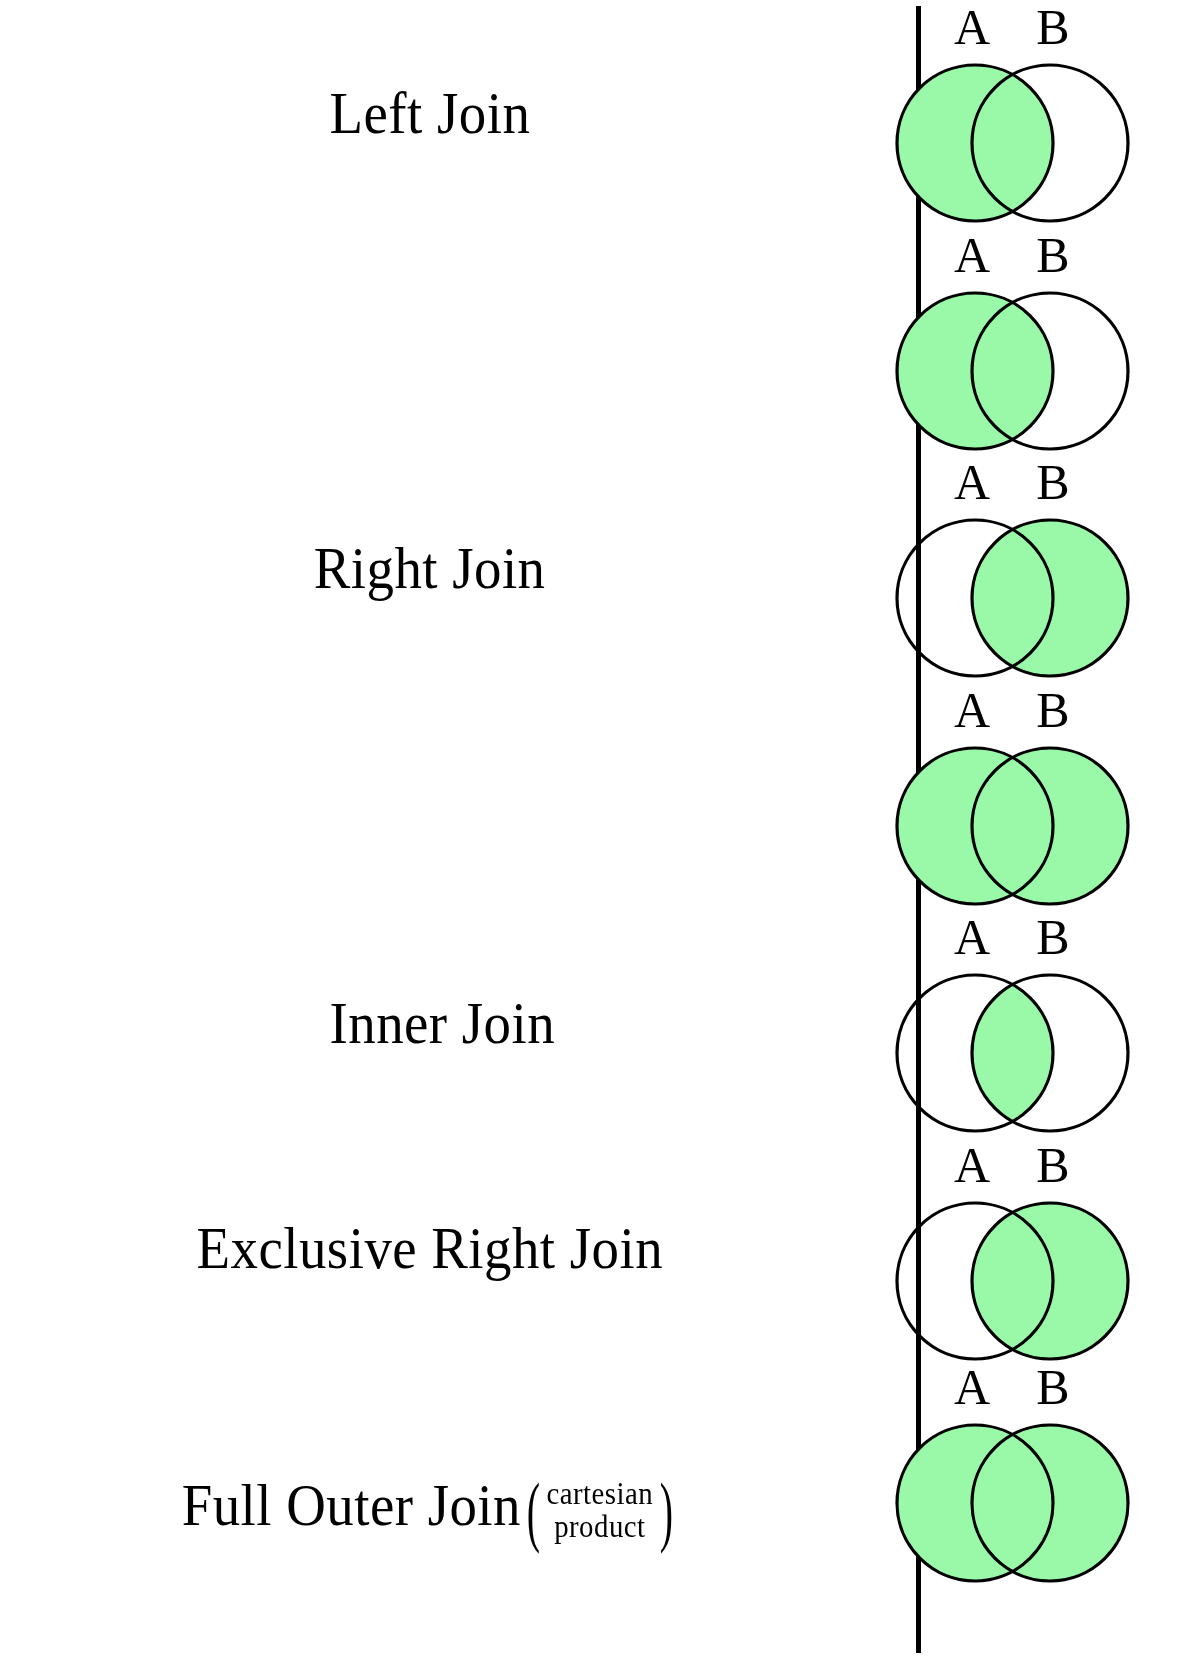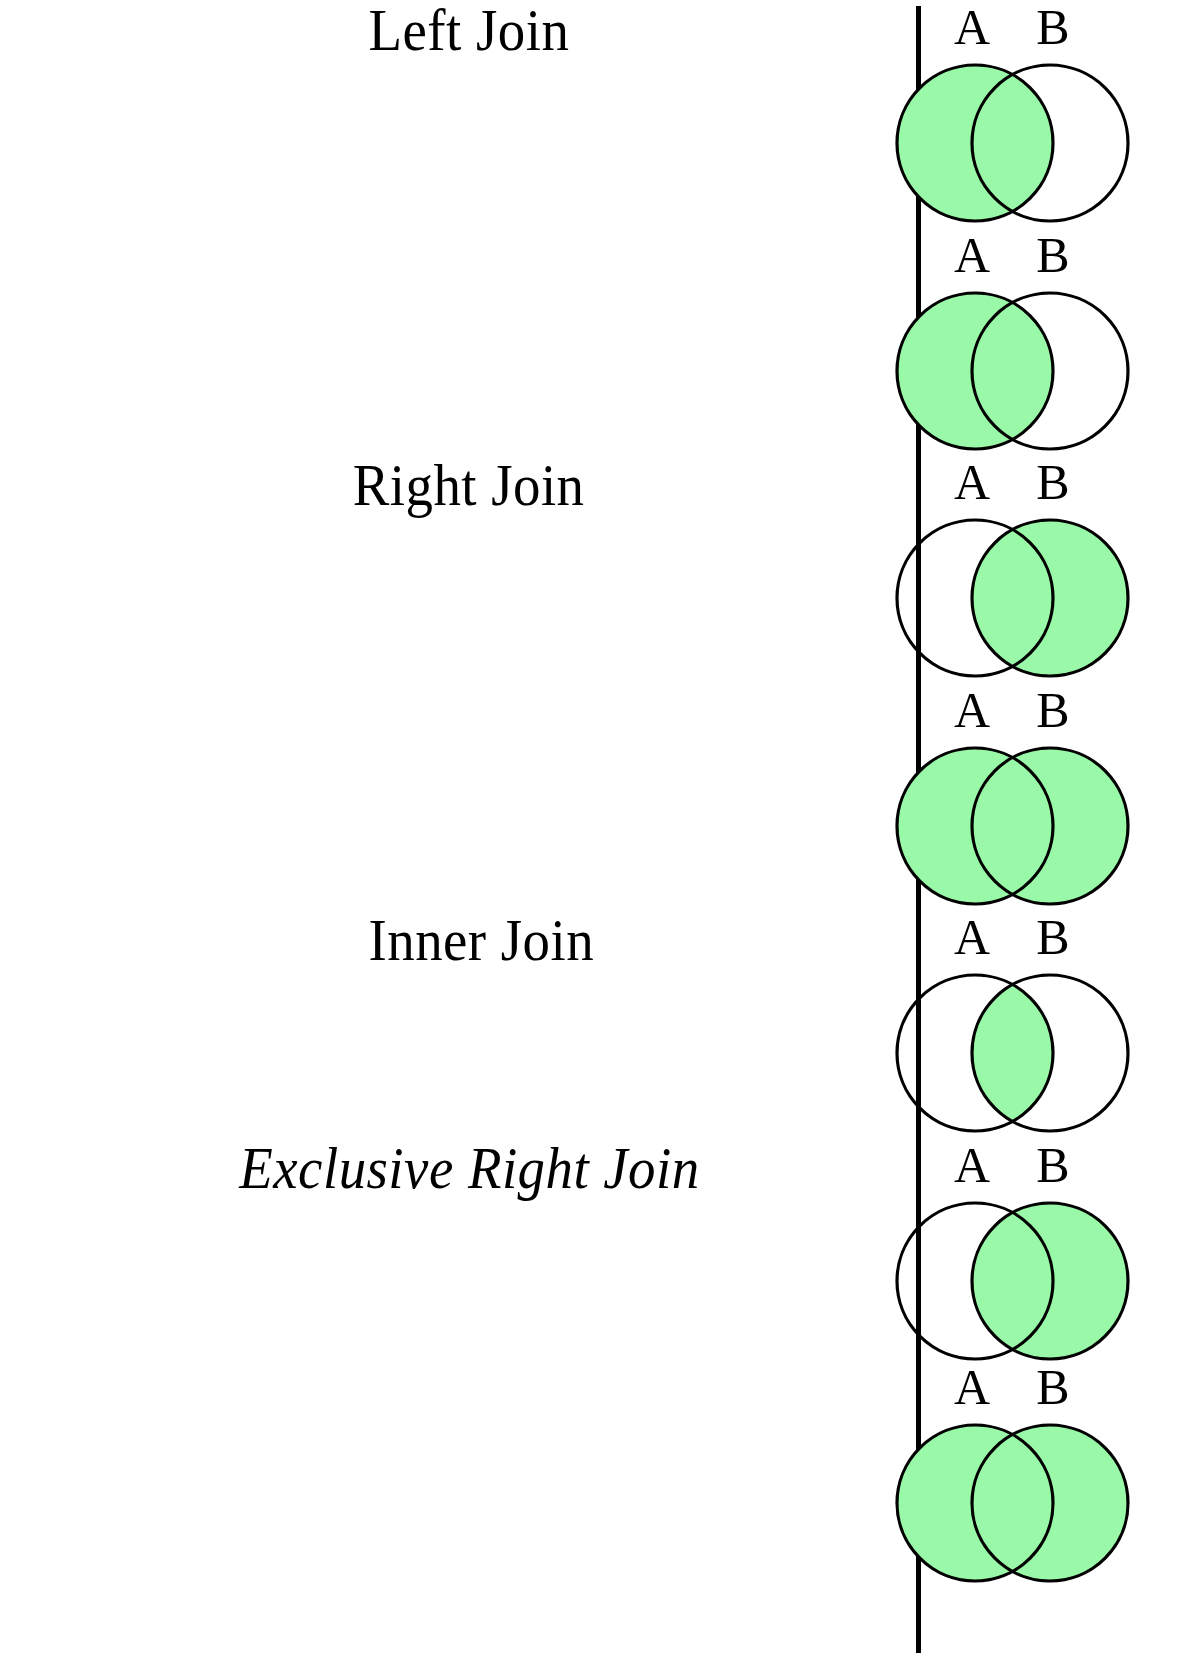--- a/index.html
+++ b/index.html
@@ -37,24 +37,24 @@
   }
 
   
   .label-cell {
     position: absolute;
     left: 0;
     top: 0;
     width: 860px;
     height: 230px;
     display: flex;
+    align-items: center;
     justify-content: center;
     padding: 0 12px;
     box-sizing: border-box;
-    margin-left: 39px;
   }
   .label-text {
     font-size: 59px;
     line-height: 1.05;
     letter-spacing: 0.5px;
     white-space: nowrap;
     font-weight: 400;
     transform: scaleX(0.93);
     transform-origin: center center;
   }
@@ -224,21 +224,21 @@
        <circle cx="190" cy="143" r="78" fill="#99f9a8"></circle>
             </g>
     <circle cx="115" cy="143" r="78" fill="none" stroke="#000000" stroke-width="3.2"></circle>
     <circle cx="190" cy="143" r="78" fill="none" stroke="#000000" stroke-width="3.2"></circle>
     <text class="setlabel" x="112" y="44" text-anchor="middle">A</text>
     <text class="setlabel" x="193" y="44" text-anchor="middle">B</text>
   </svg>
     </div>
   </div>
   <div class="row" style="top:1138px; height:222px;">
-    <div class="label-cell" style="height:222px;font-style:italic;">
+    <div class="label-cell" style="height:222px;">
       <span class="label-text">Exclusive Right Join</span>
     </div>
     <div class="venn-cell" style="height:222px;">
 
   <svg class="venn-svg" width="340" height="230" viewBox="0 0 340 230">
     <defs>
       <clipPath id="clipA5">
                 <circle cx="115" cy="143" r="78"></circle>
               </clipPath>
       <clipPath id="clipB5">
@@ -249,20 +249,30 @@
        <circle cx="190" cy="143" r="78" fill="#99f9a8"></circle>
             </g>
     <circle cx="115" cy="143" r="78" fill="none" stroke="#000000" stroke-width="3.2"></circle>
     <circle cx="190" cy="143" r="78" fill="none" stroke="#000000" stroke-width="3.2"></circle>
     <text class="setlabel" x="112" y="44" text-anchor="middle">A</text>
     <text class="setlabel" x="193" y="44" text-anchor="middle">B</text>
   </svg>
     </div>
   </div>
   <div class="row" style="top:1360px; height:299px;">
+    <div class="label-cell" style="height:299px;">
+      <span class="label-text"><span>Full Outer Join</span><span class="paren-wrap">
+              <span class="paren">(</span>
+              <span class="stack">
+                <span>cartesian</span>
+                <span>product</span>
+              </span>
+              <span class="paren">)</span>
+            </span></span>
+    </div>
     <div class="venn-cell" style="height:299px;">
 
   <svg class="venn-svg" width="340" height="230" viewBox="0 0 340 230">
     <defs>
       <clipPath id="clipA6">
                 <circle cx="115" cy="143" r="78"></circle>
               </clipPath>
       <clipPath id="clipB6">
                 <circle cx="190" cy="143" r="78"></circle>
               </clipPath>

